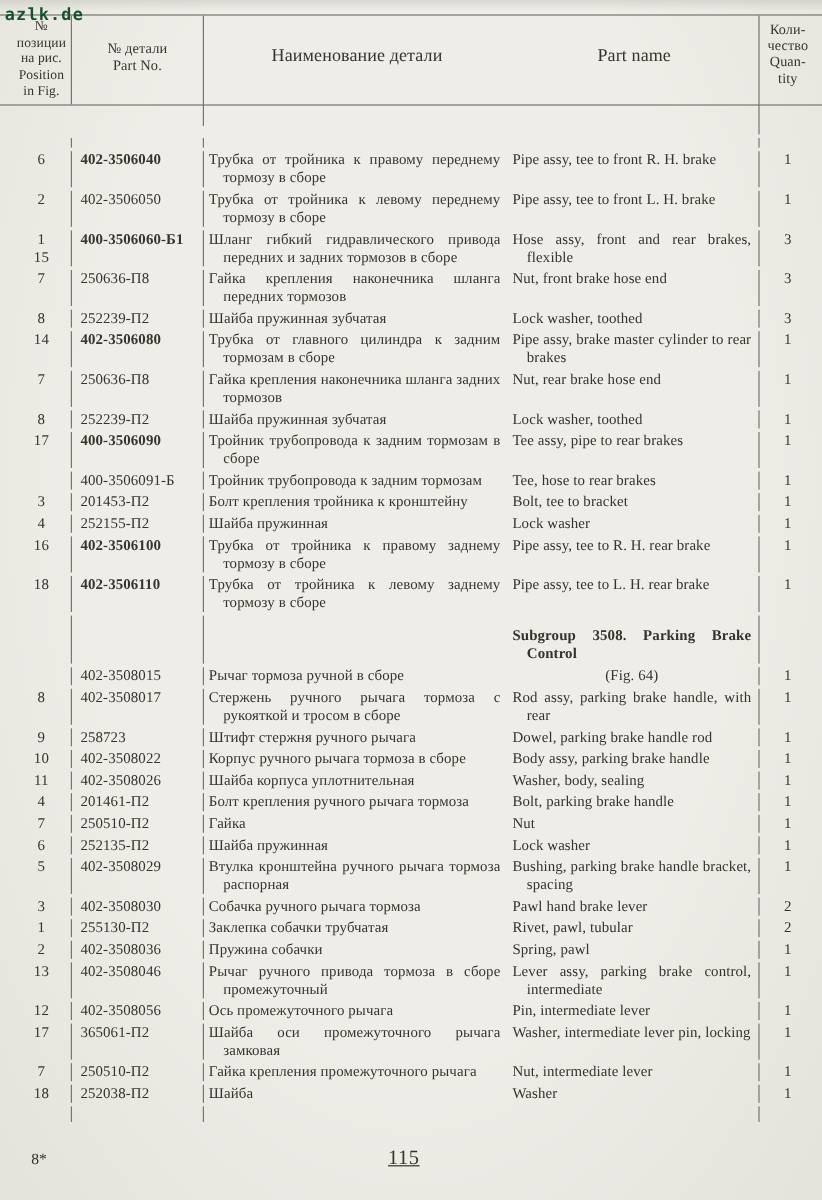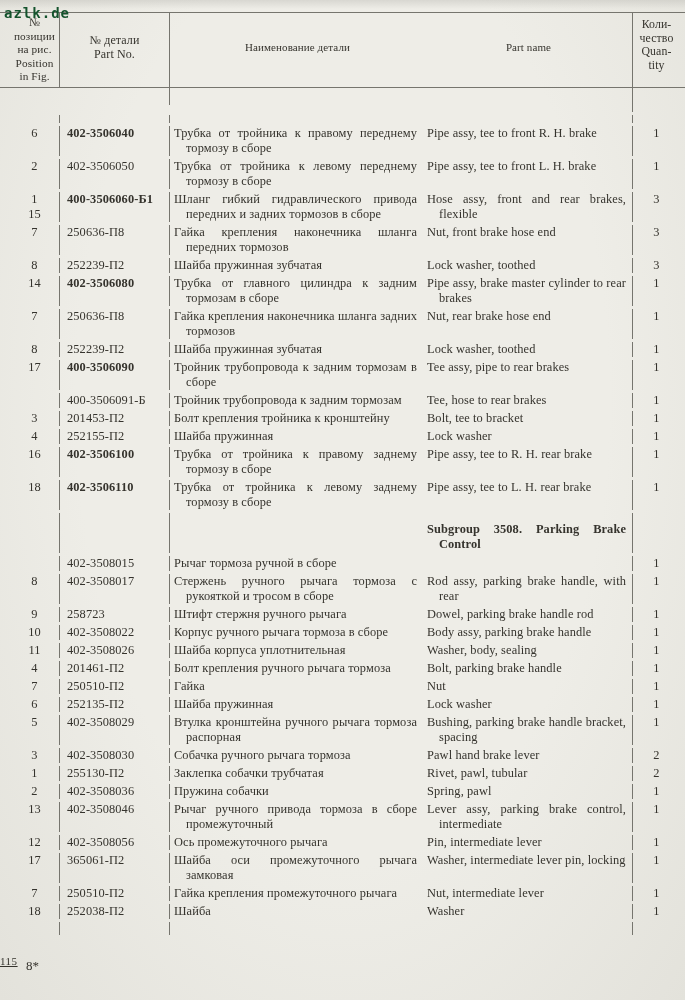--- a/index.html
+++ b/index.html
@@ -30,36 +30,36 @@
     row-gap:3px;
     font-size:12.4px;line-height:15px;letter-spacing:.1px;
   }
   .row{display:contents;}
   .cell{min-height:1px;}
   .b{border-right:1px solid var(--line);}
   
   .hd{height:71px;padding-top:3px;text-align:center;white-space:pre-line;line-height:13.5px;font-size:12px;}
   .hd.h1{font-size:11.3px;}
   .hd.h2{padding-top:21px;}
-  .hd.h3,.hd.h4{padding-top:28px;font-size:11px;}
+  .hd.h3,.hd.h4{padding-top:28px;font-size:15px;}
   .hd.h5{font-size:11.8px;padding-top:5px;}
   
   .pos{text-align:center;white-space:pre-line;}
   .part{padding-left:7px;}
   .part.bold, .bold{font-weight:bold;}
   .name-ru{padding-left:4px;padding-right:8px;}
   .name-en{padding-left:2px;padding-right:6px;}
   .txt{text-align:justify;padding-left:12px;text-indent:-12px;}
   .note{text-align:center;}
   .qty{text-align:center;}
   .sub{padding-top:9px;padding-bottom:1px;}
   .sp1{height:8px;}
   .sp2{height:13px;}
   .footer-left{position:absolute;left:26px;top:958px;font-size:13px;}
-  .footer-page{position:absolute;left:0;top:955px;width:673px;font-size:11px;letter-spacing:.5px;text-decoration:underline;}
+  .footer-page{position:absolute;left:0;top:955px;width:673px;text-align:center;font-size:17px;letter-spacing:.5px;text-decoration:underline;}
 </style>
 </head>
 <body>
 
 <div class="scan-edge-top"></div>
 <div class="rule top"></div>
 <div class="rule under-header"></div>
 <div class="watermark">azlk.de</div>
 
 <div class="tbl">
@@ -151,20 +151,21 @@
       </div><div class="cell name-en b">
         <div class="txt">Pipe assy, tee to L. H. rear brake</div>
       </div><div class="cell qty">1</div></div>
     <div class="row"><div class="cell pos b sub"></div><div class="cell part b sub"></div><div class="cell name-ru sub">
       </div><div class="cell name-en b sub">
         <div class="txt bold">Subgroup 3508. Parking Brake Control</div>
       </div><div class="cell qty sub"></div></div>
     <div class="row"><div class="cell pos b"></div><div class="cell part b">402-3508015</div><div class="cell name-ru">
         <div class="txt">Рычаг тормоза ручной в сборе</div>
       </div><div class="cell name-en b">
+        <div class="note">(Fig. 64)</div>
       </div><div class="cell qty">1</div></div>
     <div class="row"><div class="cell pos b">8</div><div class="cell part b">402-3508017</div><div class="cell name-ru">
         <div class="txt">Стержень ручного рычага тормоза с рукояткой и тросом в сборе</div>
       </div><div class="cell name-en b">
         <div class="txt">Rod assy, parking brake handle, with rear</div>
       </div><div class="cell qty">1</div></div>
     <div class="row"><div class="cell pos b">9</div><div class="cell part b">258723</div><div class="cell name-ru">
         <div class="txt">Штифт стержня ручного рычага</div>
       </div><div class="cell name-en b">
         <div class="txt">Dowel, parking brake handle rod</div>

